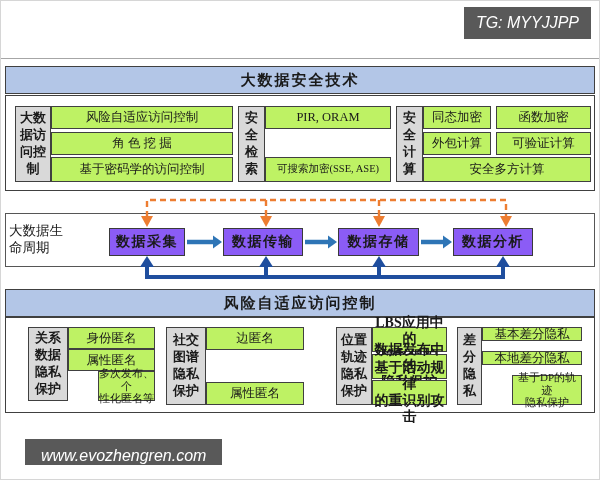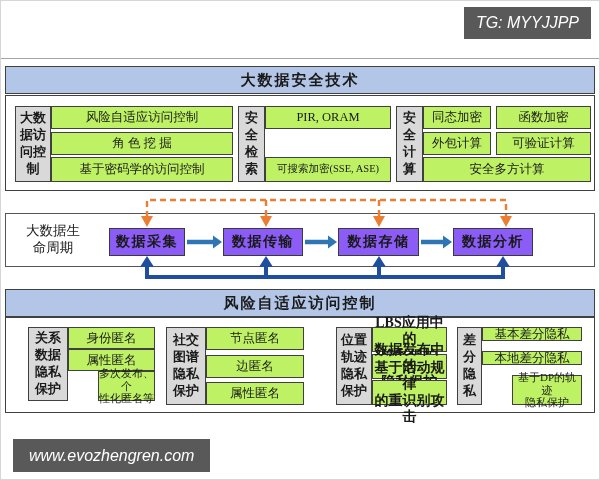--- a/index.html
+++ b/index.html
@@ -9,38 +9,38 @@
     font-family:"Liberation Serif","DejaVu Serif",serif; color:#1a1a1a;
   }
   .topline { position:absolute; left:0; top:57px; width:600px; border-top:1.5px solid #a6a6a6; }
 
   .badge {
     position:absolute; background:var(--badge-bg,#595959); color:#fff;
     font-family:"Liberation Sans","DejaVu Sans",sans-serif;
     font-style:italic;
   }
   .tg-badge { top:6px; right:8px; height:32px; line-height:32px; padding:0 12px; font-size:16px; }
-  .www-badge { top:438px; left:12px; height:33px; line-height:33px; padding:0 16px; font-size:16px; }
+  .www-badge { top:438px; left:24px; height:26px; line-height:33px; padding:0 16px; font-size:16px; }
 
   .sec-head {
     position:absolute; left:4px; width:590px; height:28px; box-sizing:border-box;
     background:var(--header-blue,#b3c6e7); border:1.6px solid #404040;
     display:flex; align-items:center; justify-content:center;
     font-weight:bold; font-size:15px; letter-spacing:2px;
   }
   .sec-body {
     position:absolute; left:4px; width:590px; box-sizing:border-box;
     background:#fff; border:1.6px solid #404040;
   }
   .lifecycle {
     position:absolute; left:4px; top:212px; width:590px; height:54px;
     box-sizing:border-box; border:1.6px solid #565656; background:#fff;
   }
   .lc-label {
-    position:absolute; left:20px; top:222px; width:64px; text-align:center;
+    position:absolute; left:8px; top:222px; width:64px; 
     font-size:13.5px; line-height:1.25; white-space:pre-line;
   }
   .stage {
     position:absolute; top:227px; height:28px; box-sizing:border-box;
     background:#8b5cf6; border:1.5px solid #3a3a3a;
     display:flex; align-items:center; justify-content:center;
     font-weight:bold; font-size:14px; letter-spacing:1.5px;
   }
 
   .grp { position:absolute; display:flex; box-sizing:border-box; }
@@ -170,21 +170,20 @@
 性化匿名等</div>
     </div>
   </div>
 
   <div class="grp" style="left:165px; top:326px; width:138px; height:78px;">
     <div class="lbl" style="width:40px;">社交
 图谱
 隐私
 保护</div>
     <div class="items">
-      <div class="item h23">节点匿名</div>
       <div class="item h23">边匿名</div>
       <div class="item h23">属性匿名</div>
     </div>
   </div>
 
   <div class="grp" style="left:316px; top:326px; width:130px; height:78px;">
     <div class="lbl" style="width:36px;margin-left:19px;">位置
 轨迹
 隐私
 保护</div>

